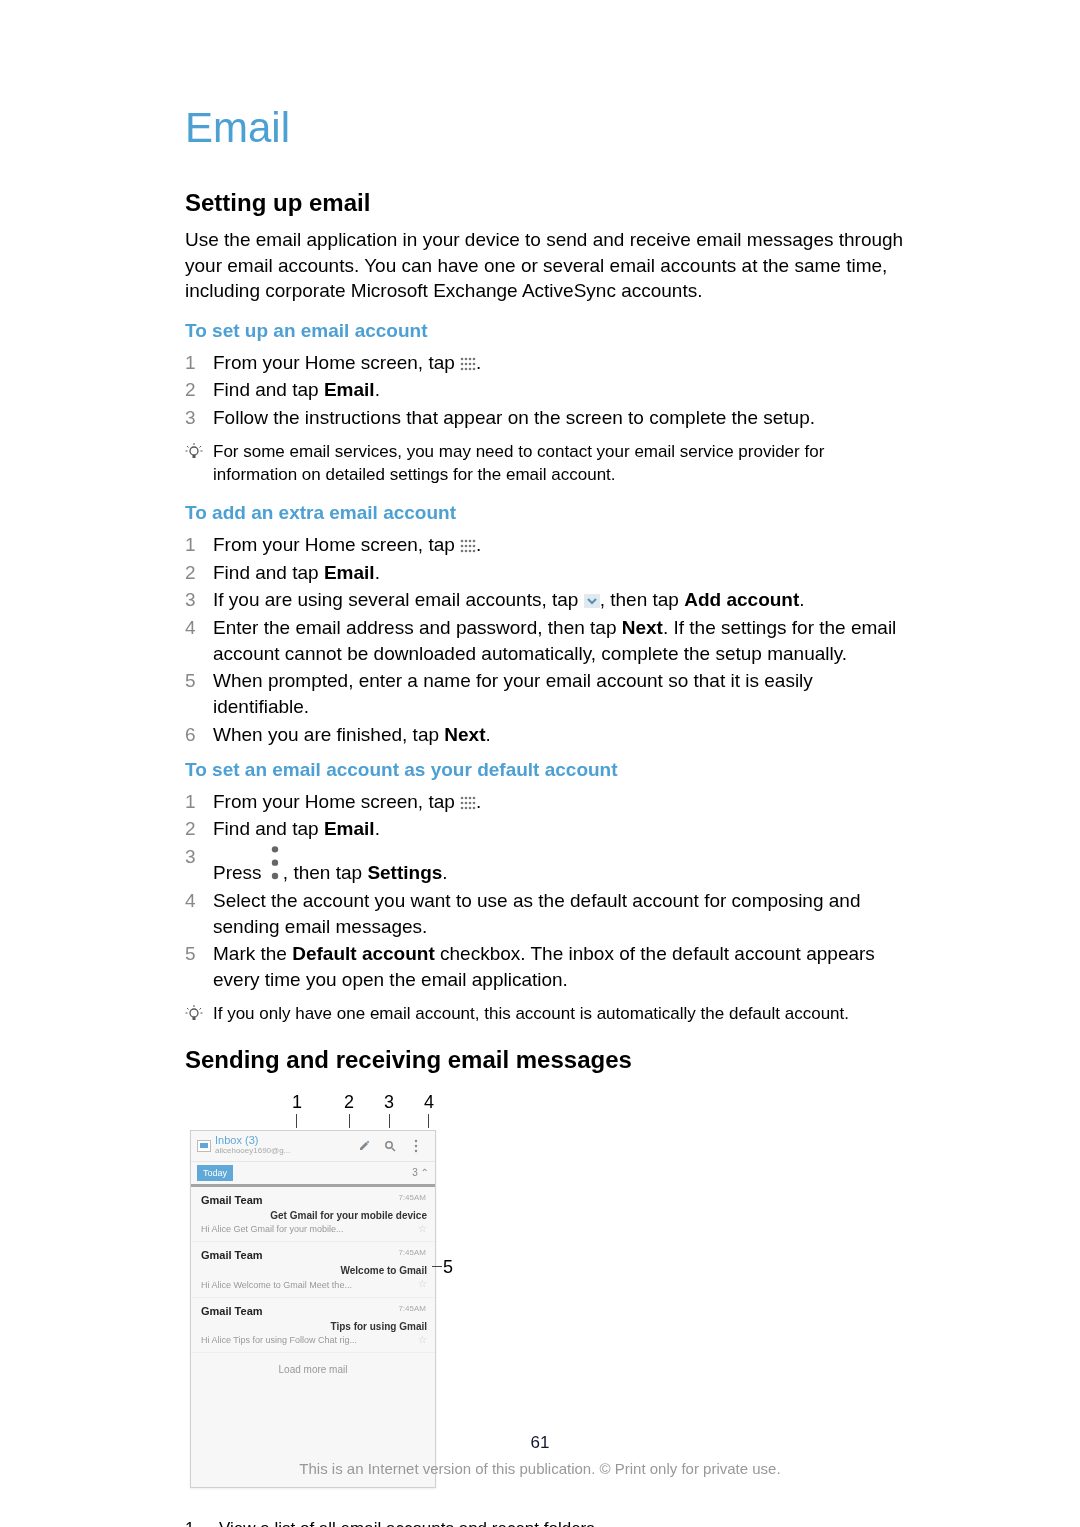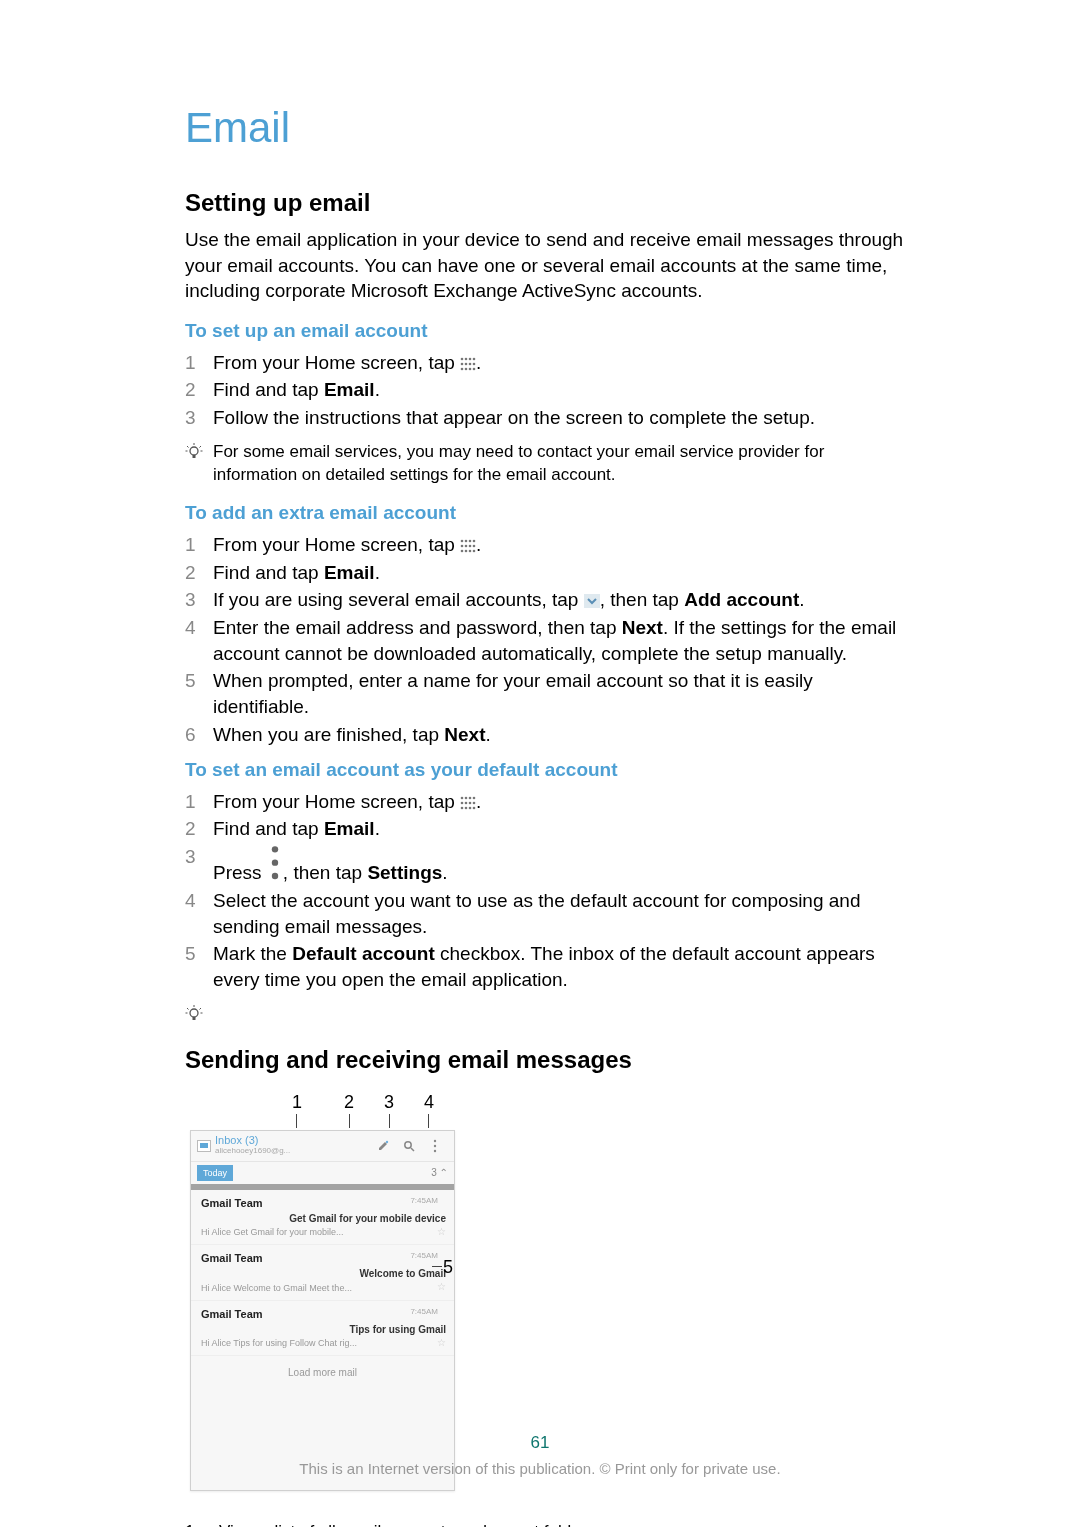--- a/index.html
+++ b/index.html
@@ -105,21 +105,21 @@
   .tickrow {
     position: relative;
     height: 16px;
   }
   .tick { position: absolute; width: 1px; height: 14px; background: #444; top: 0; }
   .tick1 { left: 106px; }
   .tick2 { left: 159px; }
   .tick3 { left: 199px; }
   .tick4 { left: 238px; }
   .app {
-    width: 265px;
+    width: 246px;
     background: #f7f7f7;
     border: 1px solid #d0d0d0;
     box-shadow: 0 1px 2px rgba(0,0,0,0.08);
     position: relative;
   }
   .app-topbar {
     display: flex;
     align-items: center;
     padding: 4px 6px;
     border-bottom: 1px solid #e5e5e5;
@@ -137,38 +137,38 @@
     position: absolute;
     left: 2px; top: 2px; right: 2px; bottom: 4px;
     border-top: 5px solid #5fa8d8;
   }
   .inbox-txt { color: #5fa8d8; font-size: 11px; line-height: 1; }
   .acct-mail { color: #aaa; font-size: 8px; }
   .top-spacer { flex: 1; }
   .top-ic { width: 14px; height: 14px; display: flex; align-items: center; justify-content: center; color: #666; margin: 0 6px; }
   .today-row {
     display: flex; align-items: center;
-    border-bottom: 6px solid #a3a3a3;
+    border-bottom: 3px solid #a3a3a3;
     padding: 3px 6px;
     font-size: 10px;
   }
   .today-badge {
     background: #5fa8d8; color: #fff;
     font-size: 9px; padding: 2px 6px;
   }
   .today-count { margin-left: auto; color: #888; font-size: 10px; }
   .msg {
     border-bottom: 1px solid #eee;
     padding: 6px 8px 6px 10px;
     position: relative;
   }
   .msg .sender { font-weight: bold; font-size: 11px; color: #222; }
   .msg .subj { font-weight: bold; font-size: 10px; color: #333; margin-top: 1px; text-align: right; }
   .msg .prev { font-size: 9px; color: #999; margin-top: 1px; }
-  .msg .time { position: absolute; top: 6px; right: 16px; font-size: 8px; color: #aaa; }
+  .msg .time { position: absolute; top: 6px; right: 9px; font-size: 8px; color: #aaa; }
   .msg .star { position: absolute; bottom: 6px; right: 8px; font-size: 10px; color: #ccc; }
   .loadmore { text-align: center; font-size: 10px; color: #999; padding: 10px 0 110px 0; }
   .label5 {
     position: absolute;
     left: 258px;
     top: 165px;
     font-size: 18px;
   }
   .lead5 {
     position: absolute;
@@ -197,21 +197,21 @@
     bottom: 48px;
     text-align: center;
     font-size: 15px;
     color: #999;
   }
   .pagenum {
     position: absolute;
     left: 0; right: 0;
     bottom: 72px;
     text-align: center;
-    color: #0f766e;
+    color: #0f172a;
     font-size: 17px;
   }
 </style>
 </head>
 <body>
 
 <div class="page">
   <h1 class="title">Email</h1>
 
   <h2 class="section">Setting up email</h2>
@@ -368,20 +368,21 @@
                 <circle cx="9" cy="8" r="4" fill="none" stroke="#555" stroke-width="1.3"></circle>
                 <rect x="7.5" y="12" width="3" height="3"></rect>
                 <line x1="9" y1="0" x2="9" y2="2" stroke="#555"></line>
                 <line x1="2" y1="3" x2="3.5" y2="4.5" stroke="#555"></line>
                 <line x1="16" y1="3" x2="14.5" y2="4.5" stroke="#555"></line>
                 <line x1="0.5" y1="8" x2="2.5" y2="8" stroke="#555"></line>
                 <line x1="15.5" y1="8" x2="17.5" y2="8" stroke="#555"></line>
               </g>
             </svg></span>
       </span>
+      <span>If you only have one email account, this account is automatically the default account.</span>
     </div>
   </div>
 
   <h2 class="section">Sending and receiving email messages</h2>
 
   <div class="appwrap">
     <div class="labelrow">
       <span class="lab1">1</span>
       <span class="lab2">2</span>
       <span class="lab3">3</span>

